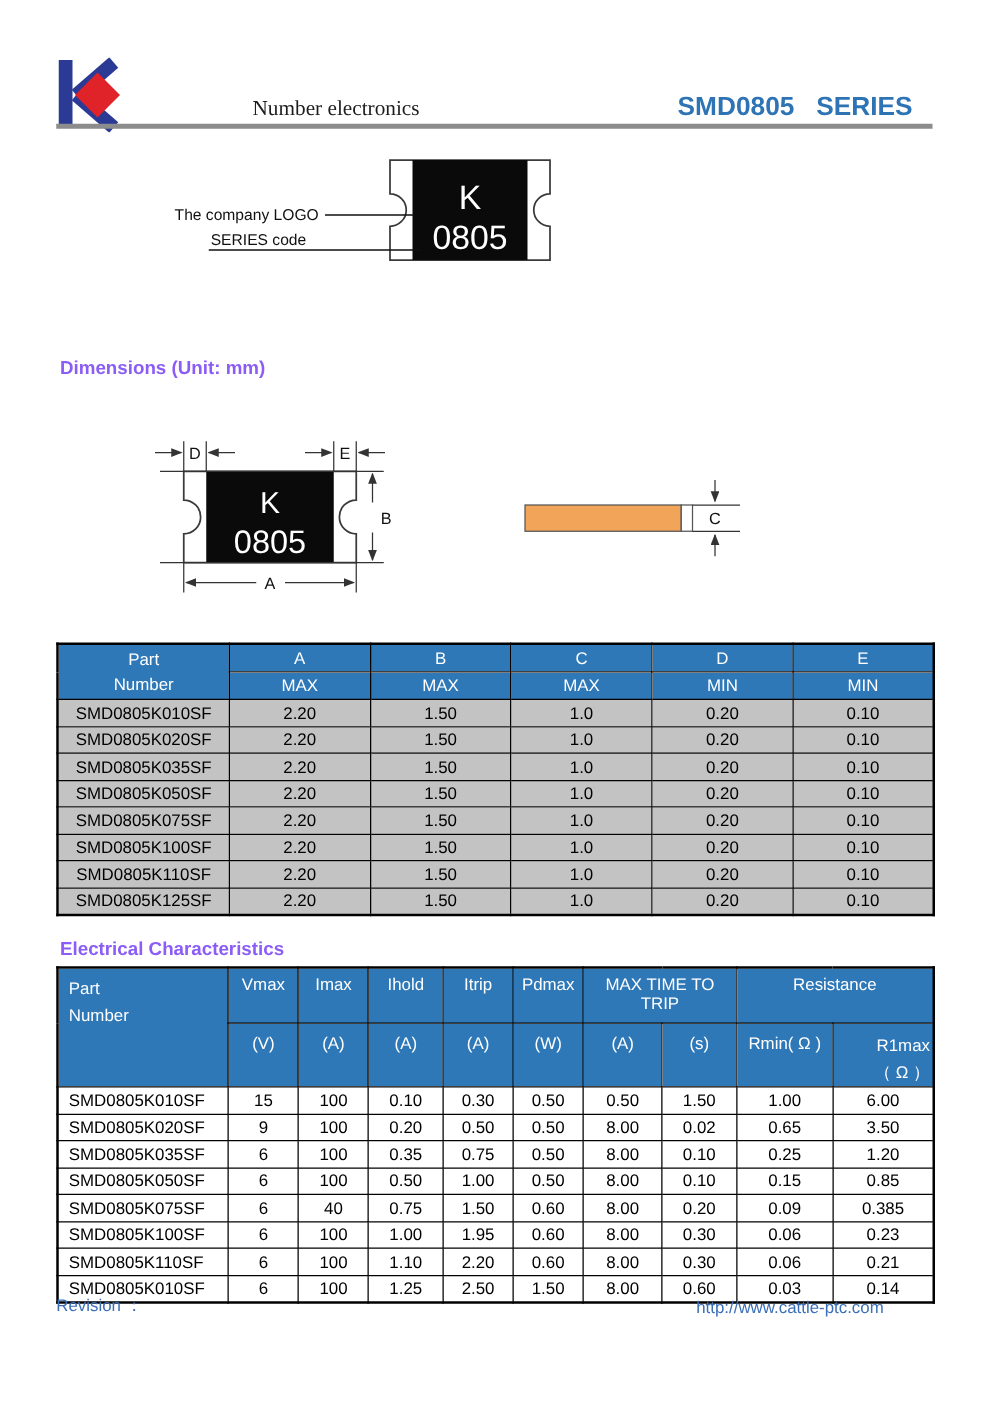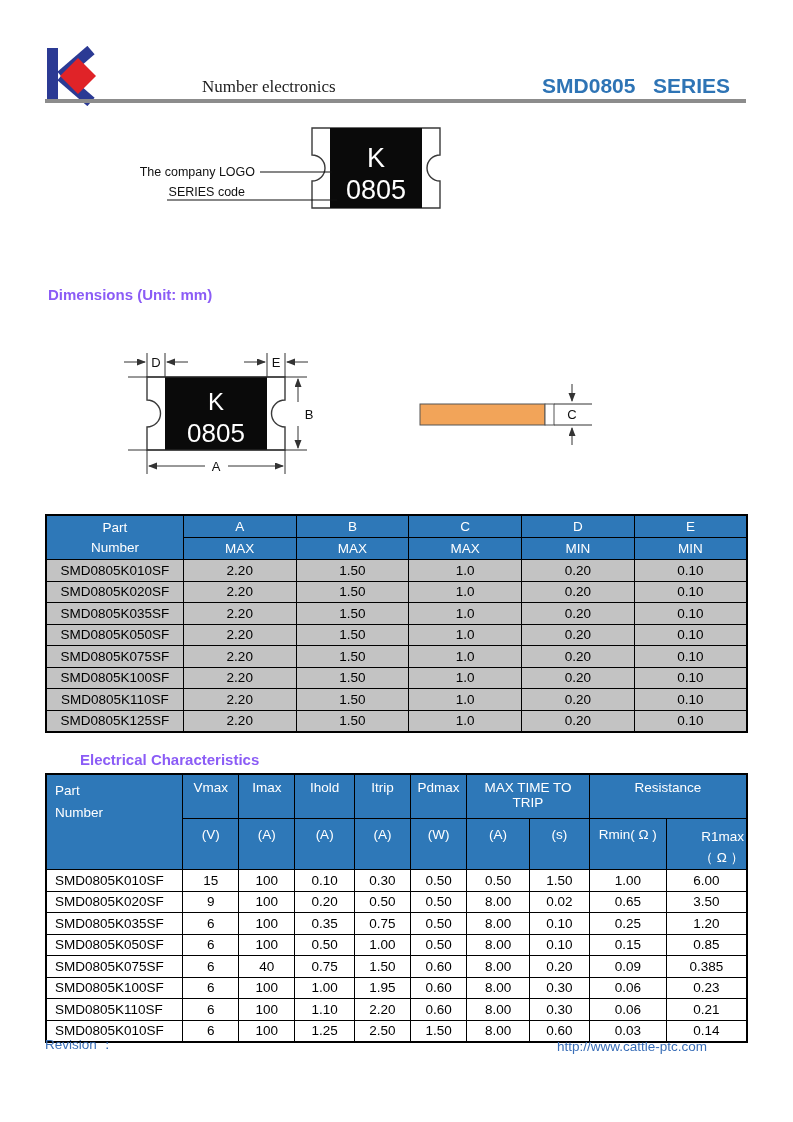--- a/index.html
+++ b/index.html
@@ -29,21 +29,21 @@
   }
   
   .fig-chip{position:absolute;top:120px;left:0;}
   .fig-dim{position:absolute;top:338px;left:0;}
   .fig-text{font-family:"Liberation Sans", sans-serif;}
   
   .sec-heading{
     position:absolute;left:48px;font-size:15px;font-weight:bold;color:#8b5cf6;
   }
   .h-dim{top:286px;}
-  .h-elec{top:751px;margin-left:32px;}
+  .h-elec{top:751px;}
   
   table{border-collapse:collapse;table-layout:fixed;}
   .dim-table{position:absolute;top:514px;left:45px;width:703px;
     border:2px solid #000;}
   .elec-table{position:absolute;top:773px;left:45px;width:703px;
     border:2px solid #000;}
   th,td{border:1px solid #000;font-size:13.5px;text-align:center;
     padding:0 2px;overflow:hidden;}
   .dim-table th{background:#2E78B8;color:#fff;font-weight:normal;height:21px;}
   .dim-table td{background:#C3C3C3;height:20.5px;color:#000;}
@@ -53,21 +53,21 @@
   .elec-table .row2 th{height:42px;vertical-align:top;padding-top:8px;}
   .elec-table th.part-head{
     text-align:left;padding-left:8px;vertical-align:top;line-height:1.6;
   }
   .elec-table .unit-wrap{white-space:pre-line;line-height:1.55;text-align:right;}
   .elec-table td{background:#fff;height:20.5px;color:#000;}
   .elec-table td.part-cell{text-align:left;padding-left:8px;}
   
   .footer{
     position:absolute;top:1036px;left:45px;width:703px;
-    display:flex;justify-content:space-between;align-items:flex-end;
+    display:flex;justify-content:space-between;align-items:center;
     font-size:13.5px;color:#3A6FB8;
   }
   .footer .url{margin-right:41px;color:#3A6FB8;text-decoration:none;}
 </style>
 </head>
 <body>
 
 <div class="logo-row">
   <svg class="logo-k" width="54" height="60" viewBox="0 0 54 60">
     <rect x="2" y="2" width="11" height="54" fill="#2B3A94"></rect>

